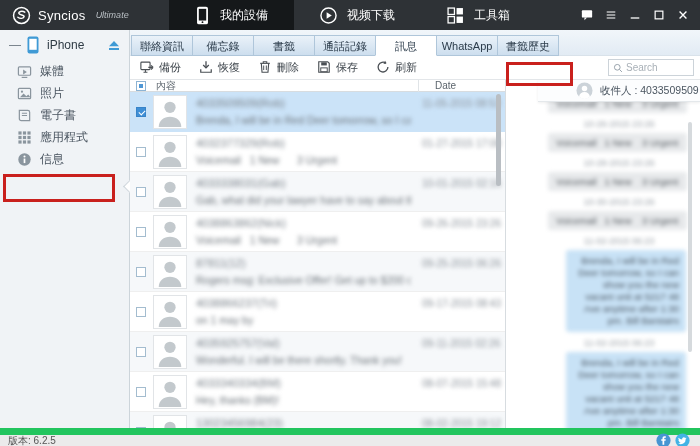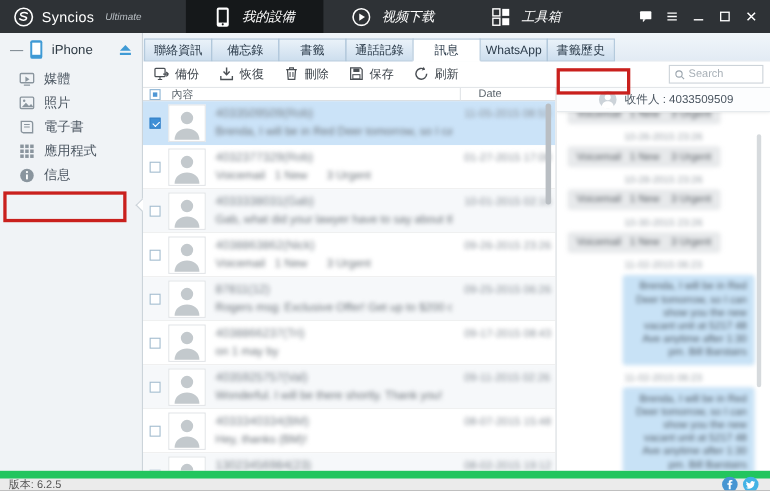--- a/index.html
+++ b/index.html
@@ -12,21 +12,21 @@
               display:flex; align-items:center;gap:37px; }
   .logo { display:flex; align-items:center; gap:7px; padding-left:12px; width:132px; flex:none; }
   .logo .ic svg { width:19px; height:19px; display:block; }
   .appname { color:#fff; font-size:13px; letter-spacing:.3px; }
   .edition { color:#b9bfc4; font-size:9px; font-style:italic; margin-left:3px; }
   .nav { display:flex; height:30px; flex:none; }
   .navitem { display:flex; align-items:center; gap:10px; padding:0 26px; height:30px; cursor:default; }
   .navitem.active { background:#15181a; }
   .navitem .ic svg { width:15px; height:19px; display:block; }
   .navitem.pl .ic svg { width:17px; height:17px; }
-  .navlabel { color:#fff; font-size:12px;font-style:italic; }
+  .navlabel { color:#fff; font-size:12px; }
   .wctrl { margin-left:auto; display:flex; align-items:center; gap:9px; padding-right:10px; }
   .wctrl .wbtn { width:15px; height:15px; display:flex; align-items:center; justify-content:center; }
   .wctrl svg { width:12px; height:12px; display:block; }
 
   
   .sidebar { position:absolute; top:30px; left:0; width:130px; bottom:18px; background:#f0f3f6;
              border-right:1px solid #ccd4da; }
   .devrow { height:30px; display:flex; align-items:center; padding:0 9px; gap:8px; }
   .collapse { color:#6b7680; font-size:12px; width:10px; }
   .devrow .phic svg { width:12px; height:18px; display:block; }
@@ -88,21 +88,21 @@
   .num { position:absolute; left:66px; top:5px; font-size:11px; color:#7a828a; white-space:pre; }
   .prev { position:absolute; left:66px; top:22px; font-size:10.5px; color:#6e757c; white-space:pre;
           max-width:215px; overflow:hidden; }
   .ldate { position:absolute; left:292px; top:6px; font-size:10px; color:#8a9199; white-space:pre; }
   .bl { filter:blur(2px); }
   .lscroll { position:absolute; left:366px; top:14px; width:5px; height:92px; border-radius:3px;
              background:#b9bec3; }
 
   
   .chat { flex:1; border-left:1px solid #d7dcе0; border-left:1px solid #d7dce0; position:relative;
-          background:#fff; overflow:hidden; display:flex; flex-direction:column; }
+          background:#fff; overflow:hidden; display:flex; flex-direction:column;padding-left:32px; }
   .chead { height:22px; flex:none; display:flex; align-items:center; gap:7px; padding-left:38px;
            background:#fcfdfe; border-bottom:1px solid #e4e8eb; box-shadow:0 1px 3px rgba(0,0,0,.07);
            position:relative; z-index:2; }
   .chead .ic svg { width:17px; height:17px; display:block; }
   .rcpt { font-size:10.5px; color:#4a5560; }
   .msgs { flex:1; display:flex; flex-direction:column; overflow:hidden; padding-top:2px; }
   .cdate { align-self:center; font-size:9px; color:#9aa1a8; margin:6px 0 4px; white-space:pre; }
   .b-in { align-self:flex-start; margin-left:10px; background:#e7e9eb; border-radius:3px;
           padding:4px 8px; font-size:9.5px; color:#555b61; white-space:pre; }
   .b-in.clip { margin-top:-10px; }

